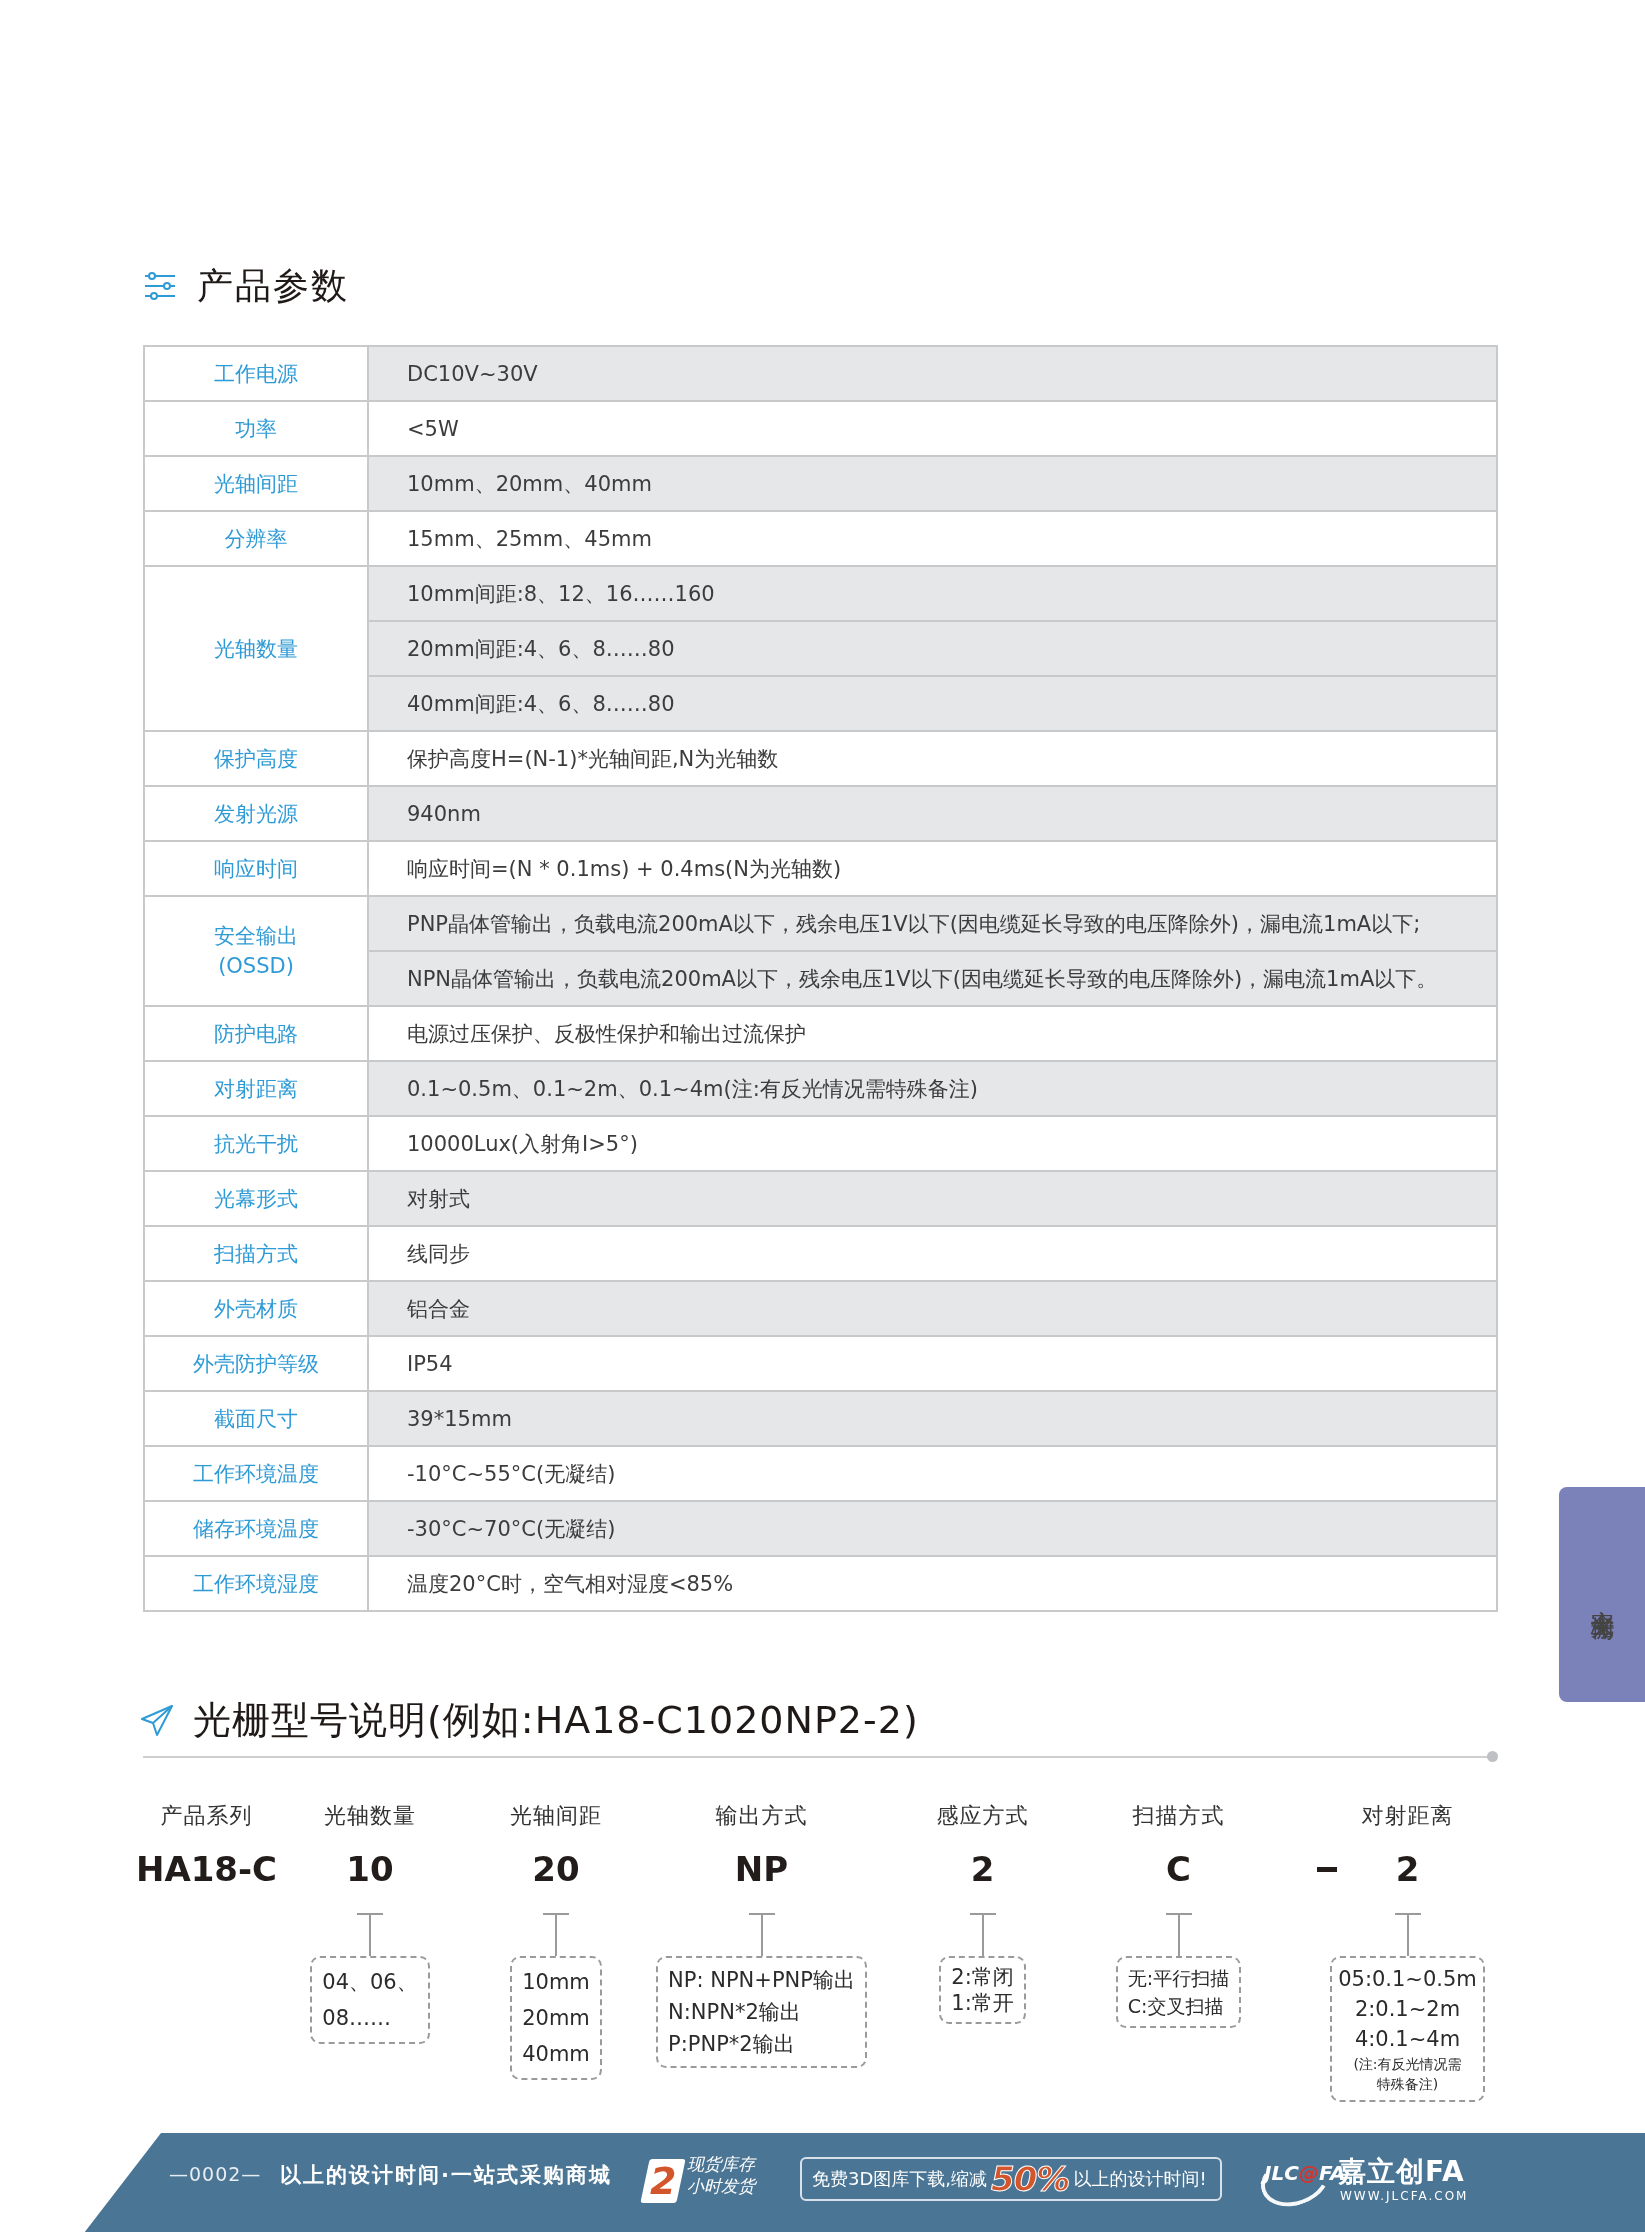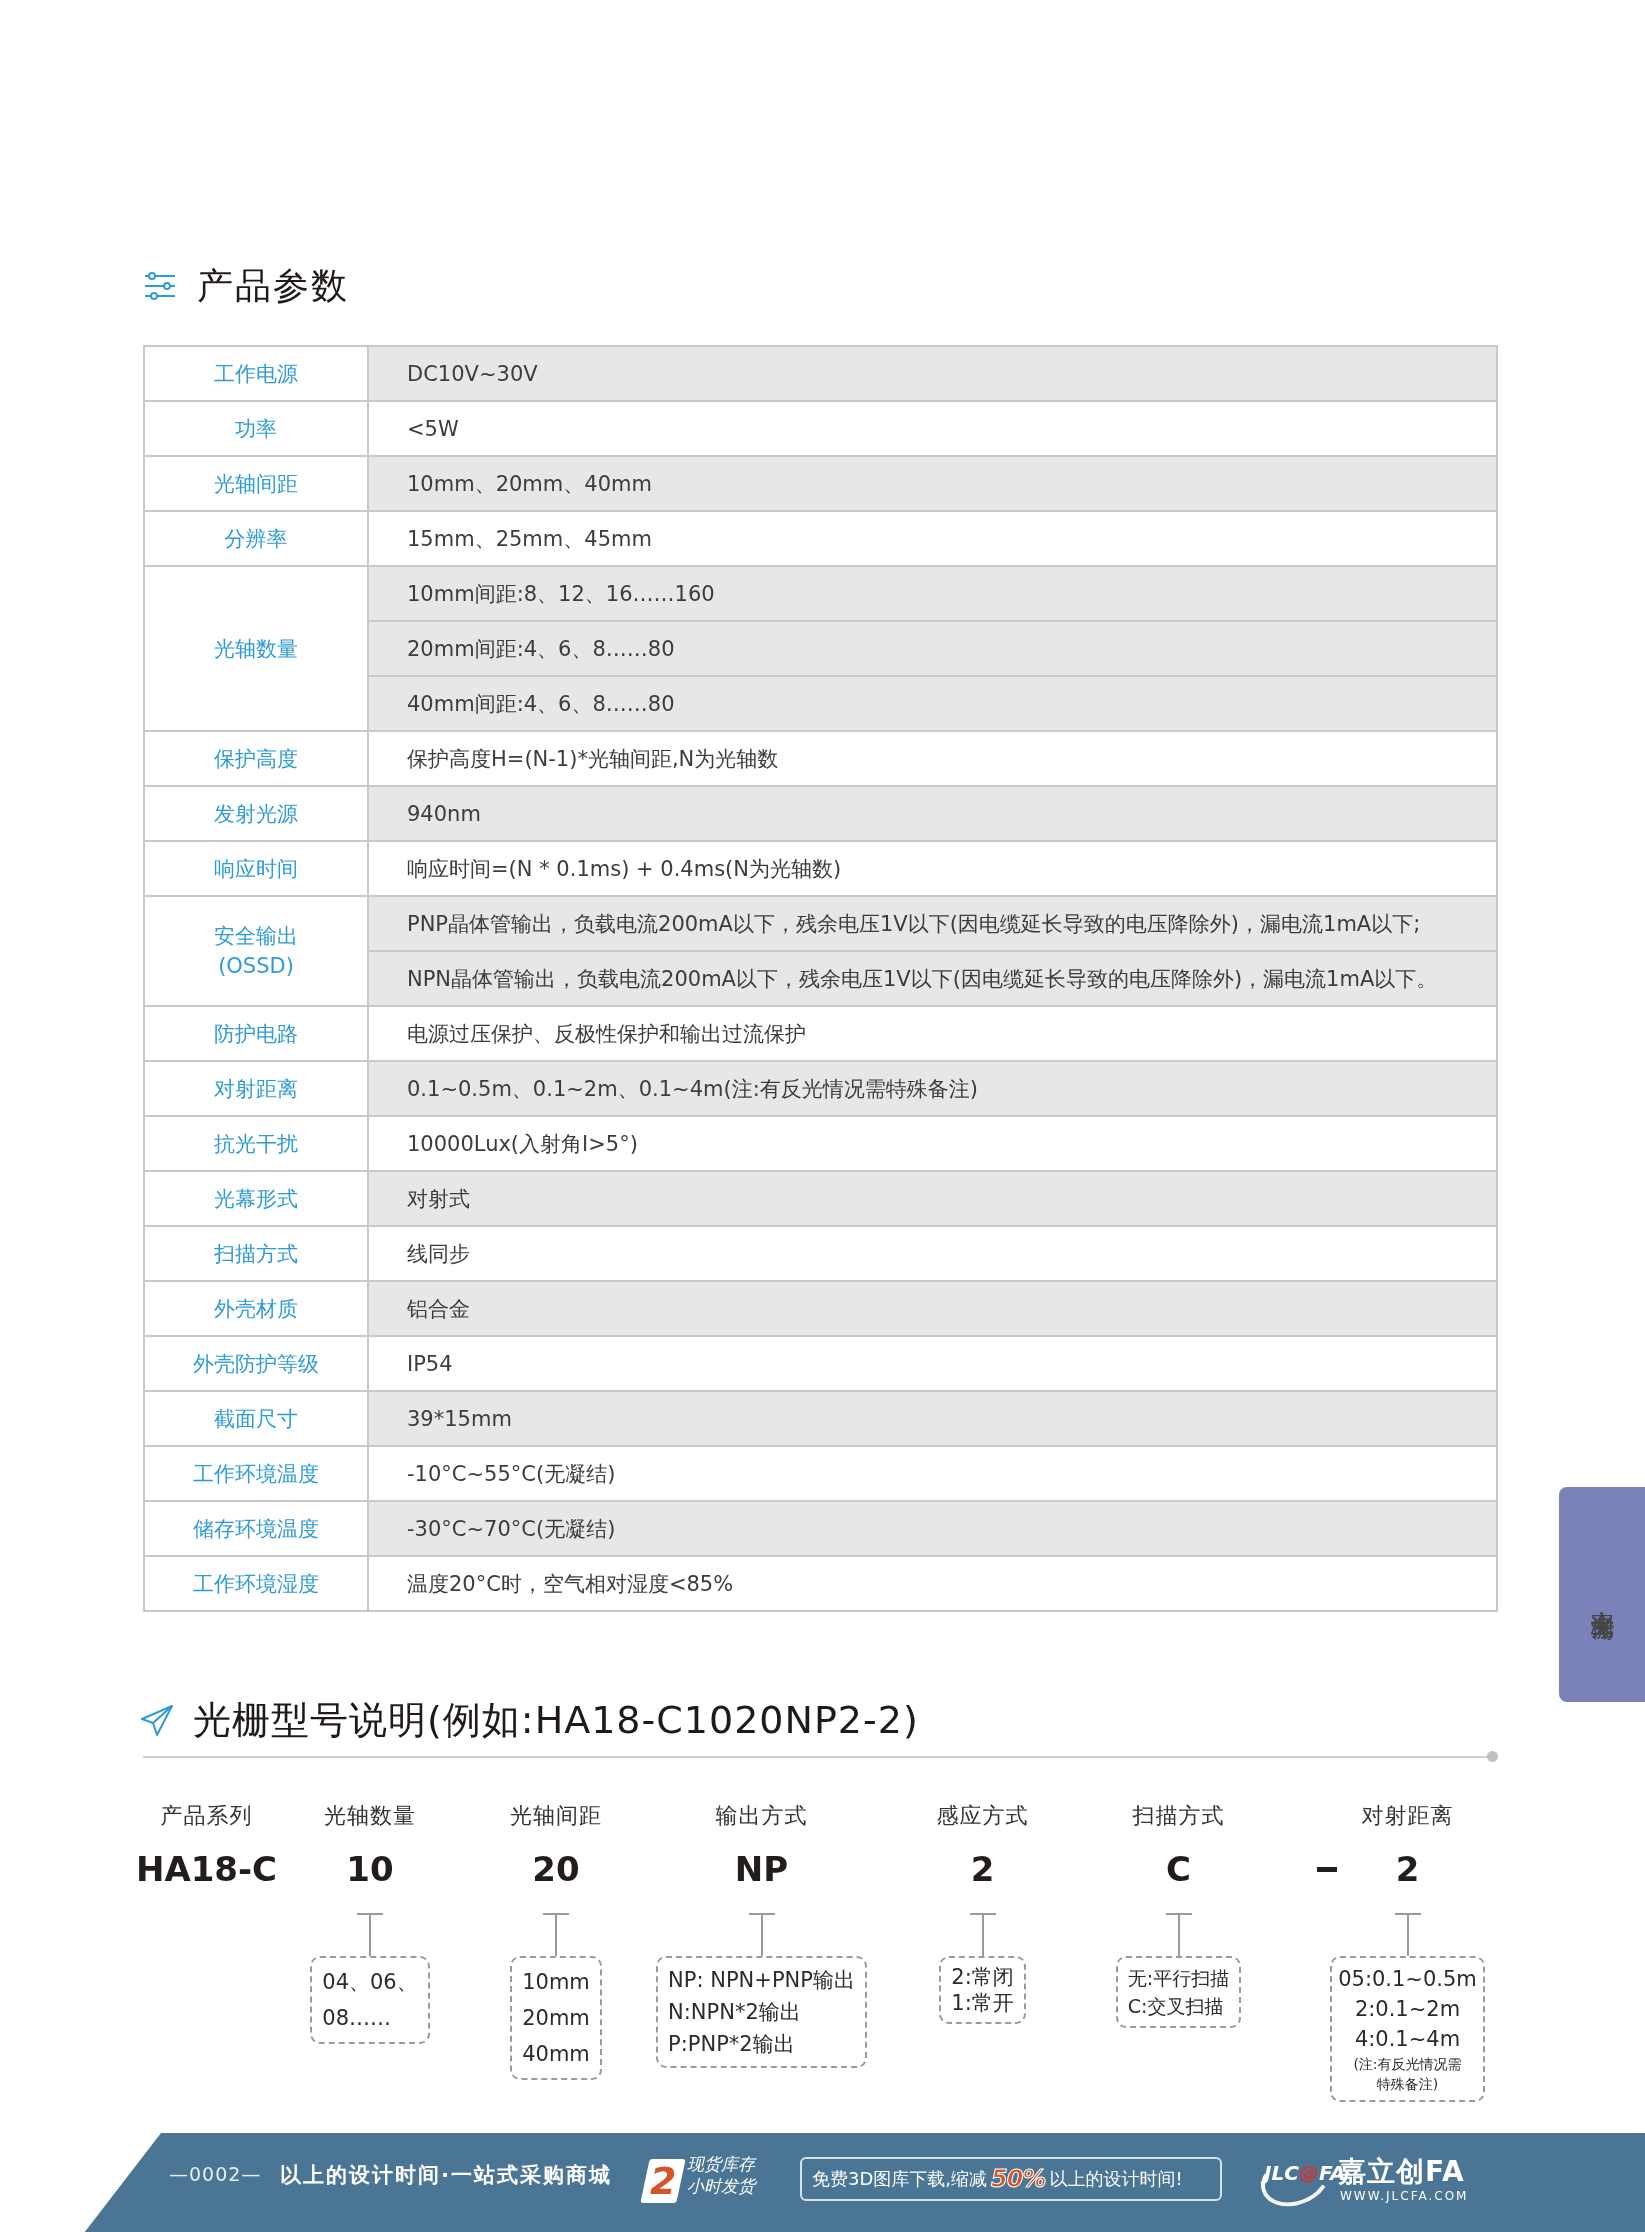--- a/index.html
+++ b/index.html
@@ -45,21 +45,21 @@
 
   
   .footer { position: absolute; left: 0; top: 2133px; width: 1646px; height: 100px; }
   .footer .band { position: absolute; inset: 0; background: #4a7594; clip-path: polygon(161px 0, 1646px 0, 1646px 100px, 84px 100px); }
   .footer .pg { position: absolute; left: 169px; top: 30px; font-size: 19px; color: #e8eef3; letter-spacing: 1px; }
   .footer .slogan { position: absolute; left: 280px; top: 28px; font-size: 21px; color: #ffffff; font-weight: bold; letter-spacing: 2px; }
   .footer .badge2 { position: absolute; left: 645px; top: 26px; width: 36px; height: 44px; background: #ffffff; transform: skewX(-12deg); border-radius: 3px; display: flex; align-items: center; justify-content: center; }
   .footer .badge2 span { font-size: 38px; font-weight: bold; color: #d2552b; font-style: italic; transform: skewX(12deg); line-height: 44px; }
   .footer .stock { position: absolute; left: 687px; top: 20px; font-size: 17px; line-height: 22px; color: #ffffff; font-style: italic; }
   .footer .promo { position: absolute; left: 800px; top: 24px; width: 422px; height: 44px; border: 2px solid #d7e1ea; border-radius: 6px; display: flex; align-items: center; padding-left: 10px; font-size: 18px; color: #ffffff; white-space: nowrap; }
-  .footer .promo .pct { font-size: 24px; font-weight: bold; font-style: italic; color: #d2552b; margin: 0 4px; letter-spacing: -1px; -webkit-text-stroke: 1px #ffffff; }
+  .footer .promo .pct { font-size: 34px; font-weight: bold; font-style: italic; color: #d2552b; margin: 0 4px; letter-spacing: -1px; -webkit-text-stroke: 1px #ffffff; }
   .footer .logo { position: absolute; left: 1264px; top: 20px; width: 209px; height: 60px; }
   .footer .logo .mark { position: absolute; left: 0; top: 8px; font-size: 20px; font-weight: bold; font-style: italic; color: #ffffff; }
   .footer .logo .mark .at { color: #d8332b; }
   .footer .logo .swoosh { position: absolute; left: -4px; top: 2px; width: 70px; height: 50px; border: 4px solid transparent; border-bottom-color: #ffffff; border-left-color: #ffffff; border-radius: 50%; transform: rotate(-20deg); opacity: 0.95; }
   .footer .logo .cn { position: absolute; left: 74px; top: 0px; font-size: 28px; font-weight: bold; color: #ffffff; letter-spacing: 1px; }
   .footer .logo .url { position: absolute; left: 76px; top: 36px; font-size: 12px; color: #ffffff; letter-spacing: 2px; }
 </style>
 </head>
 <body>
 

